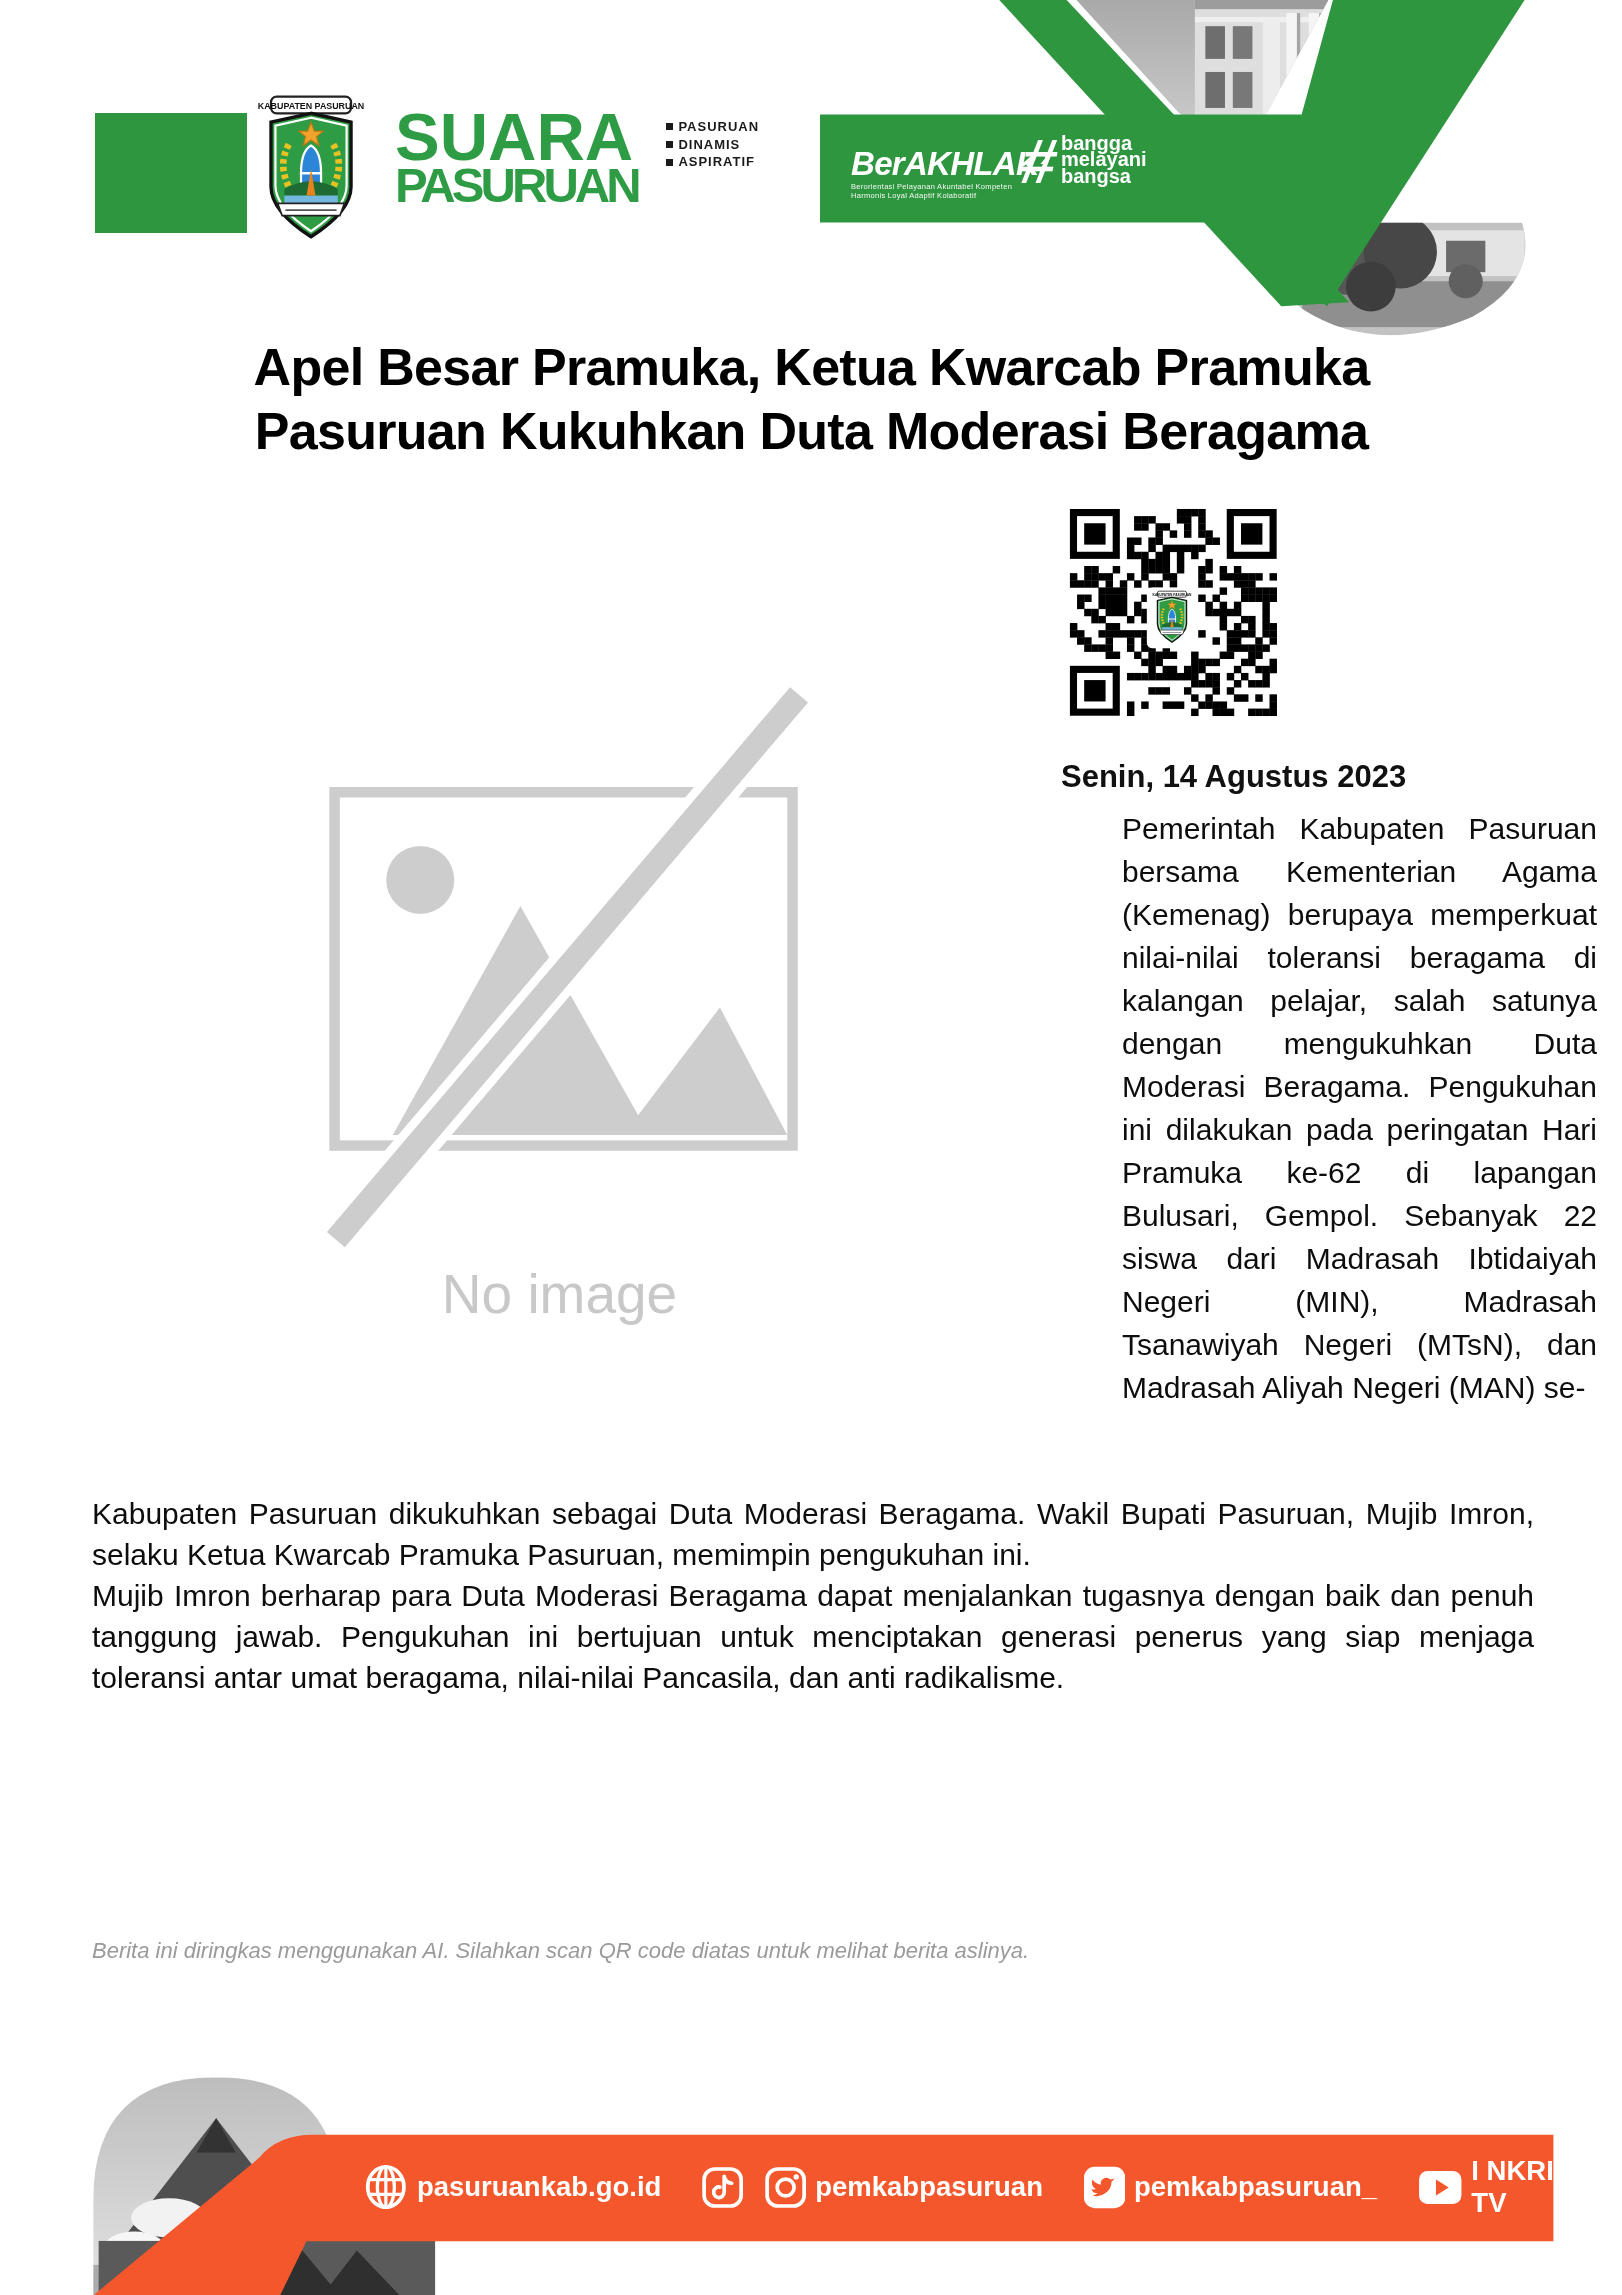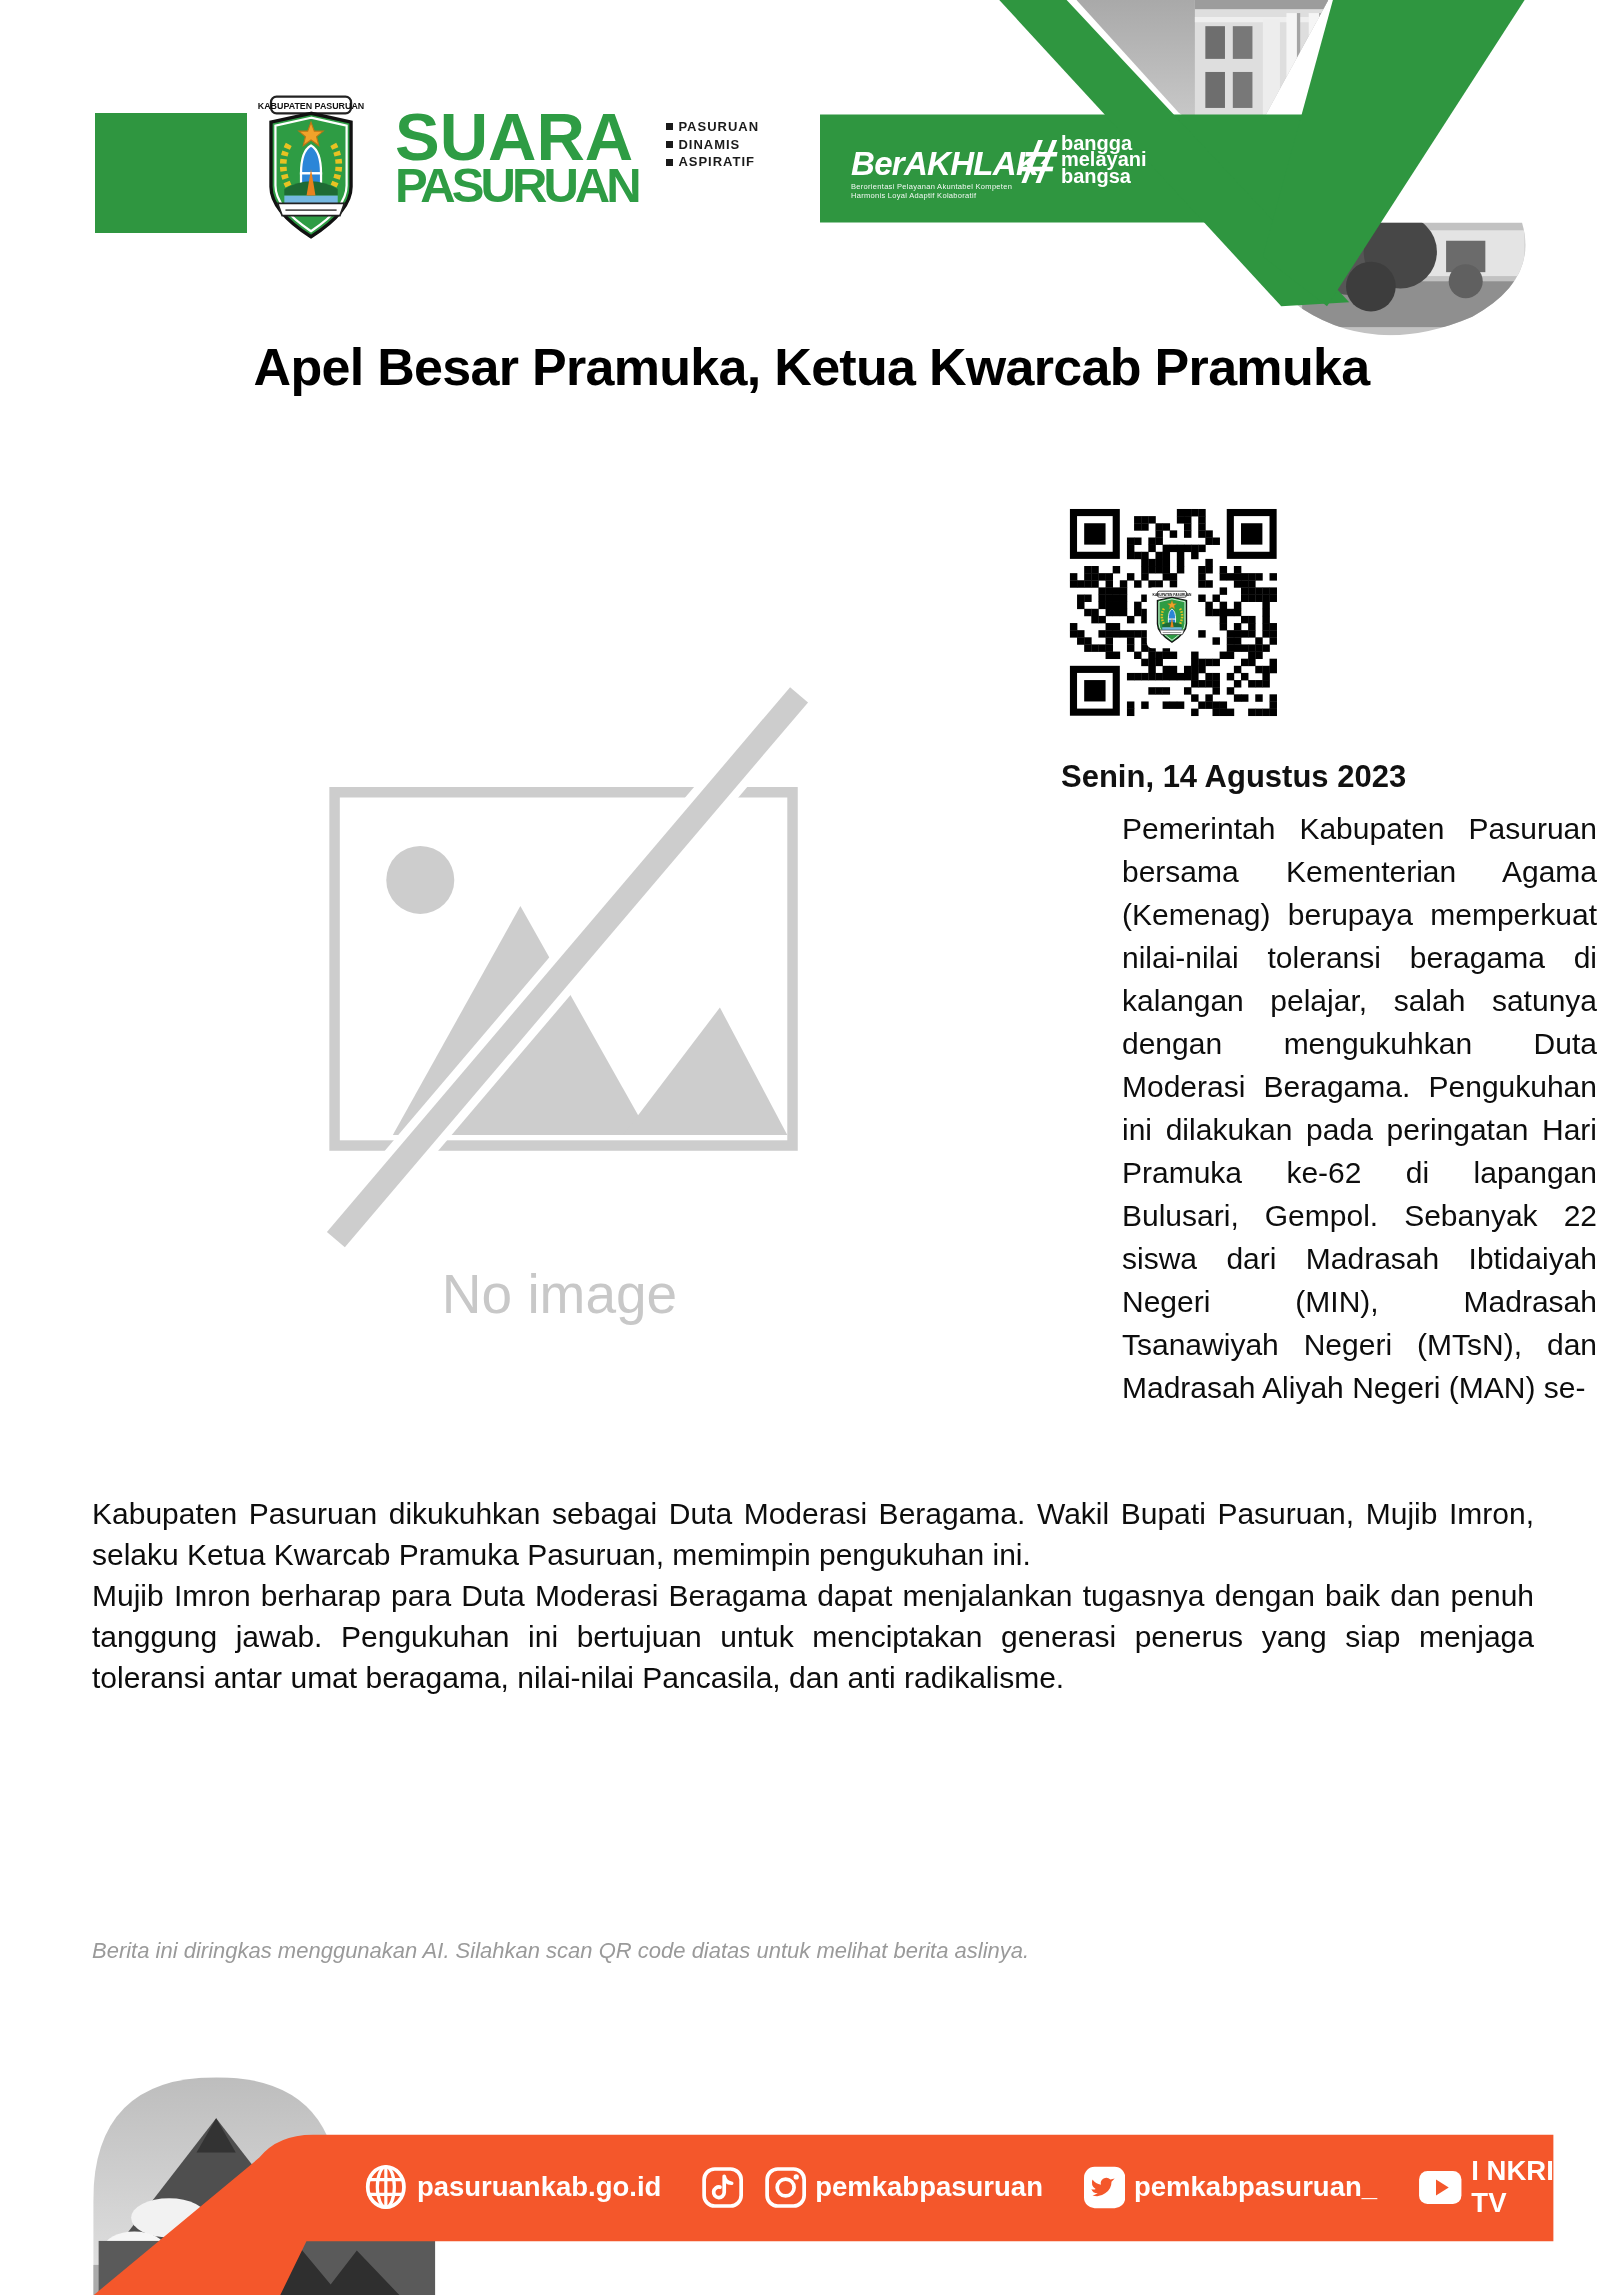--- a/index.html
+++ b/index.html
@@ -479,20 +479,21 @@
   <div class="hash">#</div>
   <div class="lines">
     <div>bangga</div>
     <div>melayani</div>
     <div>bangsa</div>
   </div>
 </div>
 
 <div class="abs title">
   <div>Apel Besar Pramuka, Ketua Kwarcab Pramuka</div>
+  <div>Pasuruan Kukuhkan Duta Moderasi Beragama</div>
 </div>
 
 <div class="abs date">Senin, 14 Agustus 2023</div>
 
 <div class="abs colright">Pemerintah Kabupaten Pasuruan bersama Kementerian Agama (Kemenag) berupaya memperkuat nilai-nilai toleransi beragama di kalangan pelajar, salah satunya dengan mengukuhkan Duta Moderasi Beragama. Pengukuhan ini dilakukan pada peringatan Hari Pramuka ke-62 di lapangan Bulusari, Gempol. Sebanyak 22 siswa dari Madrasah Ibtidaiyah Negeri (MIN), Madrasah Tsanawiyah Negeri (MTsN), dan Madrasah Aliyah Negeri (MAN) se-</div>
 
 <div class="abs noimage-label">No image</div>
 
 <div class="abs bodytext">
   <p>Kabupaten Pasuruan dikukuhkan sebagai Duta Moderasi Beragama. Wakil Bupati Pasuruan, Mujib Imron, selaku Ketua Kwarcab Pramuka Pasuruan, memimpin pengukuhan ini.</p>

